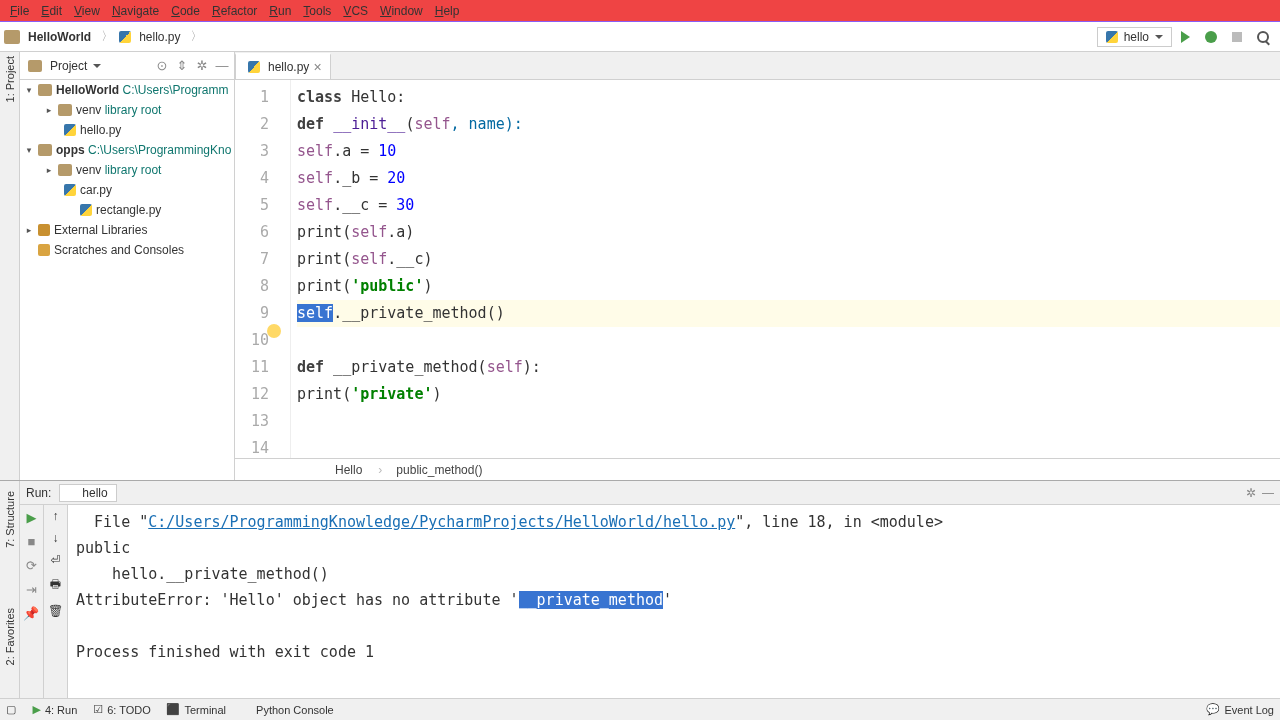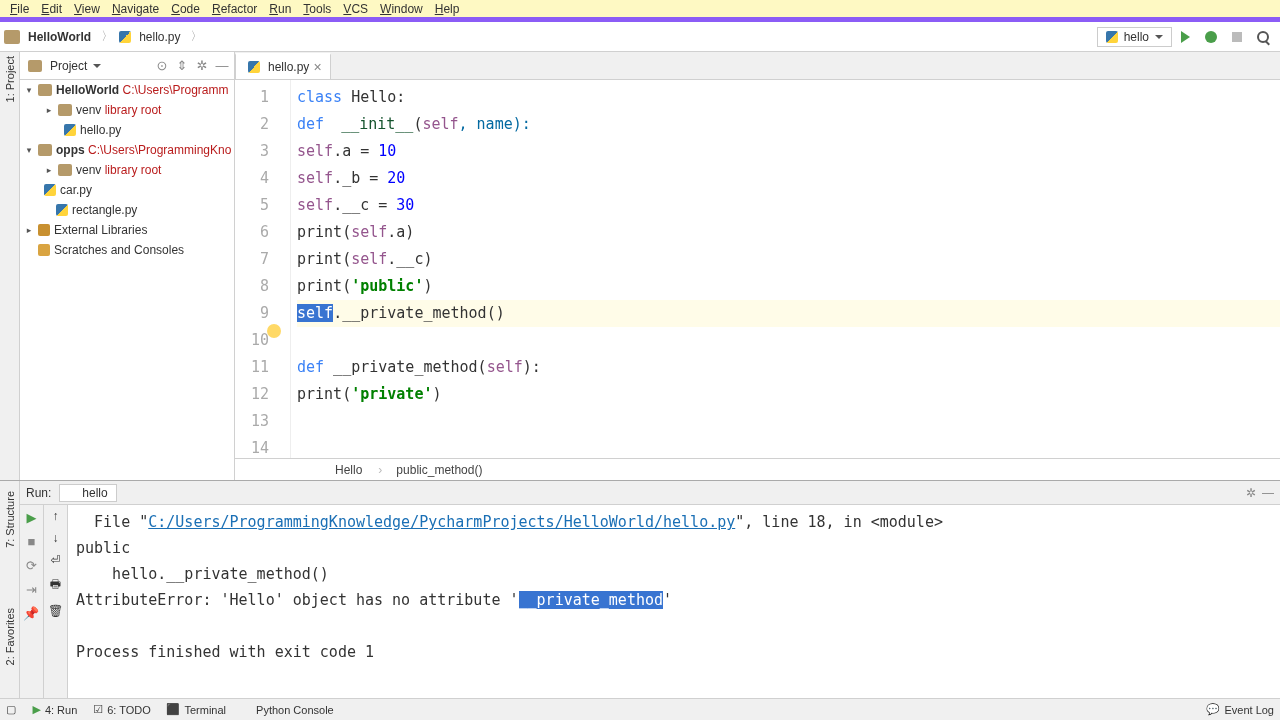--- a/index.html
+++ b/index.html
@@ -1,19 +1,19 @@
 <!DOCTYPE html>
 <html><head>
 <meta charset="utf-8">
 <style>
   * { margin: 0; padding: 0; box-sizing: border-box; }
   body { font-family: "Segoe UI", sans-serif; font-size: 12px; color: #333; background: #fff; width: 1280px; height: 720px; overflow: hidden; }
   
   
-  .menubar { height: 22px; display: flex; align-items: center; padding: 0 4px; background: #fef9c3; border-bottom: 5px solid #8b5cf6; }
+  .menubar { height: 22px; display: flex; align-items: center; padding: 0 4px; background: #ef4444; border-bottom: 1px solid #8b5cf6; }
   .menubar span { padding: 2px 6px; cursor: default; text-decoration: underline; text-decoration-color: transparent; }
   .menubar span:first-letter { text-decoration: underline; }
   
   
   .navbar { height: 30px; display: flex; align-items: center; background: #fff; border-bottom: 1px solid #d0d0d0; padding: 0 4px; }
   .navbar .folder-icon { width: 16px; height:14px; background:#b59a6a; border-radius:2px; margin-right:4px; position:relative; }
   .navbar .crumb { padding: 0 8px 0 4px; position:relative; }
   .navbar .bold { font-weight:bold; }
   .chev { color:#999; padding:0 2px; }
   .navbar .spacer { flex:1; }
@@ -39,33 +39,33 @@
   .pane-header { height:28px; display:flex; align-items:center; padding:0 4px; border-bottom:1px solid #d0d0d0; background:#fff; }
   .pane-header .title { font-weight:normal; padding:0 4px; }
   .pane-header .icons { margin-left:auto; display:flex; gap:4px; }
   .pane-header .icons span { width:16px;height:16px;display:flex;align-items:center;justify-content:center;font-size:13px;color:#888; }
   .tree { flex:1; overflow:hidden; font-size:12px; }
   .tree-row { display:flex; align-items:center; height:20px; padding-left:4px; white-space:nowrap; }
   .expander { width:10px; text-align:center; color:#555; font-size:9px; }
   .dir-icon { width:14px;height:12px;background:#b59a6a;border-radius:2px;margin:0 4px; }
   .py-icon { width:12px;height:12px;background:linear-gradient(135deg,#3776ab 50%,#ffd43b 50%);border-radius:2px;margin:0 4px; }
   .lib-icon { width:12px;height:12px;background:#c89030;border-radius:2px;margin:0 4px; }
-  .gray { color:#b91c1c; }
+  .gray { color:#0f766e; }
   
   
   .editor-pane { flex:1; display:flex; flex-direction:column; }
   .tabs { height:28px; display:flex; align-items:flex-end; border-bottom:1px solid #d0d0d0; background:#f0f0f0; }
   .tab { height:26px; display:flex; align-items:center; padding:0 8px; background:#fff; border:1px solid #d0d0d0; border-bottom:none; gap:4px; font-size:12px; border-top:2px solid #fff; }
   .tab .close { color:#888; font-size:14px; }
   .editor-body { flex:1; display:flex; font-family:Consolas,monospace; font-size:15px; overflow:hidden; }
   .gutter { width:42px; text-align:right; color:#aaa; padding:4px 8px 0 0; line-height:27px; background:#fff; }
   .fold-gutter { width:14px; border-right:1px solid #eee; background:#fff; position:relative; }
   .code { flex:1; padding:4px 0 0 6px; line-height:27px; position:relative; }
-  .kw { color:#3b82f6; font-weight:normal; }
-  .fn { color:#14532d;margin-left:8px; }
+  .kw { color:#404040; font-weight:bold; }
+  .fn { color:#4c1d95; }
   .param { color:#0369a1; }
   .self { color:#94558d; }
   .str { color:#008000; font-weight:bold;text-align:center; }
   .num { color:#0000ff; }
   .sel-self { background:#3874d1; color:#fff; }
   .hl-line { background:#fffce8; }
   .bulb { position:absolute; left:-24px; top:244px; width:14px;height:14px; background:#ffd966; border-radius:50%; }
   .breadcrumb-bottom { height:22px; border-top:1px solid #d0d0d0; display:flex; align-items:center; padding-left:100px; gap:16px; font-size:12px; color:#444; }
   .breadcrumb-bottom span+span::before { content:"›"; color:#bbb; margin-right:14px; }
   
@@ -151,25 +151,25 @@
     </div>
     <div class="tree">
       <div class="tree-row"><span class="expander">▾</span><span class="dir-icon"></span><b>HelloWorld</b>&nbsp;<span class="gray">C:\Users\Programm</span></div>
       <div class="tree-row" style="padding-left:24px"><span class="expander">▸</span><span class="dir-icon"></span><span>venv</span>&nbsp;<span class="gray">library root</span></div>
       <div class="tree-row" style="padding-left:40px">
           <span class="py-icon"></span>
           <span>hello.py</span>
         </div>
       <div class="tree-row"><span class="expander">▾</span><span class="dir-icon"></span><b>opps</b>&nbsp;<span class="gray">C:\Users\ProgrammingKno</span></div>
       <div class="tree-row" style="padding-left:24px"><span class="expander">▸</span><span class="dir-icon"></span><span>venv</span>&nbsp;<span class="gray">library root</span></div>
-      <div class="tree-row" style="padding-left:20px">
+      <div class="tree-row" style="padding-left:40px">
           <span class="py-icon"></span>
           <span>car.py</span>
         </div>
-      <div class="tree-row" style="padding-left:32px">
+      <div class="tree-row" style="padding-left:56px">
           <span class="py-icon"></span>
           <span>rectangle.py</span>
         </div>
       <div class="tree-row">
           <span class="expander">▸</span>
           <span class="lib-icon"></span>
           <span>External Libraries</span>
         </div>
       <div class="tree-row" style="padding-left:14px">
           <span class="lib-icon" style="background:#d9a441"></span>

